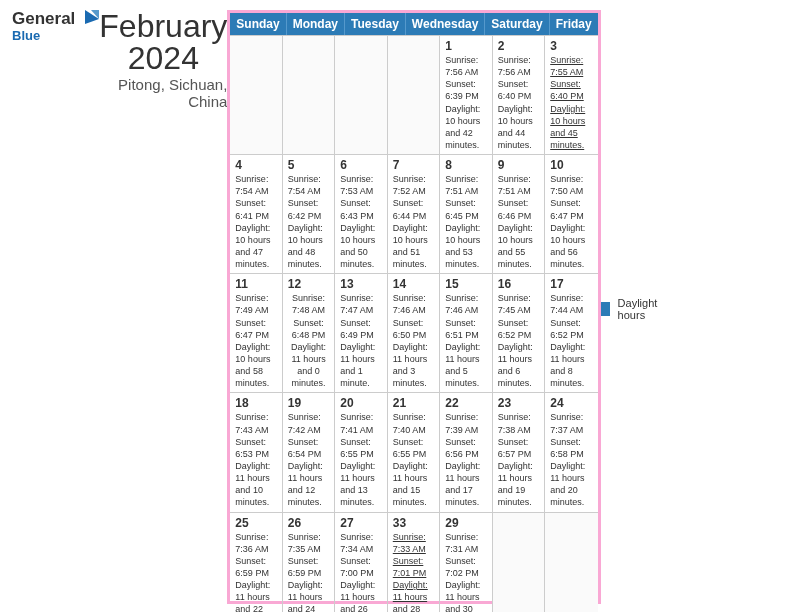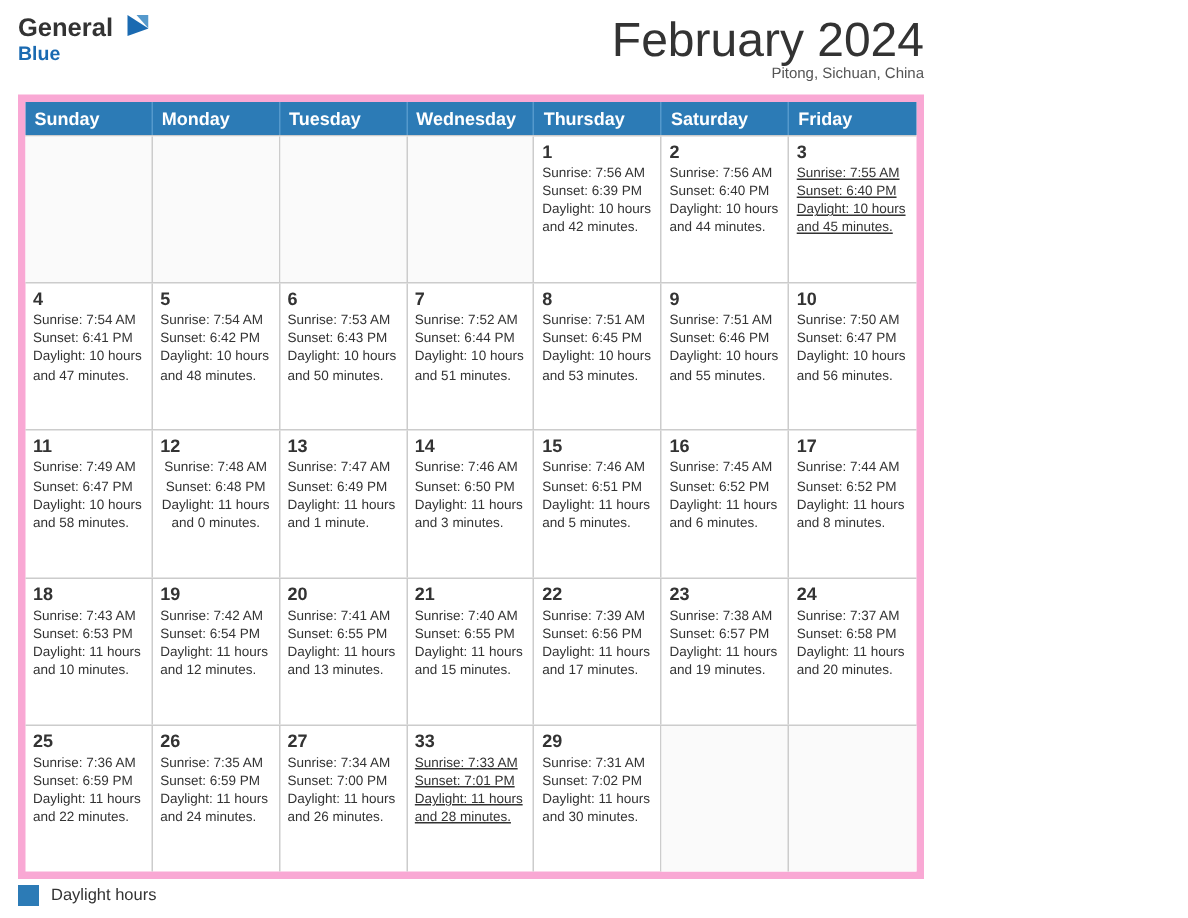--- a/index.html
+++ b/index.html
@@ -8,21 +8,21 @@
       background: #fff;
       width: 792px;
       height: 612px;
       overflow: hidden;
     }
     .container {
       width: 628px;
       height: 612px;
       padding: 10px 12px 8px 12px;
       display: flex;
-      flex-direction: column;
+      flex-direction: row;
     }
     .header {
       display: flex;
       justify-content: space-between;
       align-items: flex-start;
       margin-bottom: 8px;
     }
     .logo {
       display: flex;
       align-items: center;
@@ -32,29 +32,29 @@
       text-align: right;
     }
     .month-title {
       font-size: 32px;
       font-weight: normal;
       color: #333;
       line-height: 1;
       text-align: center;
     }
     .subtitle {
-      font-size: 10px;
+      font-size: 15px;
       color: #555;
       margin-top: 2px;
     }
     .calendar {
       flex: 1;
       display: flex;
       flex-direction: column;
-      border: 5px solid #f9a8d4;
+      border: 3px solid #f9a8d4;
     }
     .cal-header {
       display: grid;
       grid-template-columns: repeat(7, 1fr);
       background: #2c7bb6;
     }
     .cal-header-cell {
       color: #fff;
       font-size: 12px;
       font-weight: bold;
@@ -135,21 +135,20 @@
       <div class="subtitle">Pitong, Sichuan, China</div>
     </div>
   </div>
 
   <div class="calendar">
     <div class="cal-header">
     <div class="cal-header-cell">Sunday</div>
         <div class="cal-header-cell">Monday</div>
         <div class="cal-header-cell">Tuesday</div>
         <div class="cal-header-cell">Wednesday</div>
-        <div class="cal-header-cell">Thursday</div>
         <div class="cal-header-cell">Saturday</div>
         <div class="cal-header-cell">Friday</div>
       </div>
     <div class="cal-body">
     <div class="cal-row">
           <div class="cal-cell empty"></div>
           <div class="cal-cell empty"></div>
           <div class="cal-cell empty"></div>
           <div class="cal-cell empty"></div>
           <div class="cal-cell">

